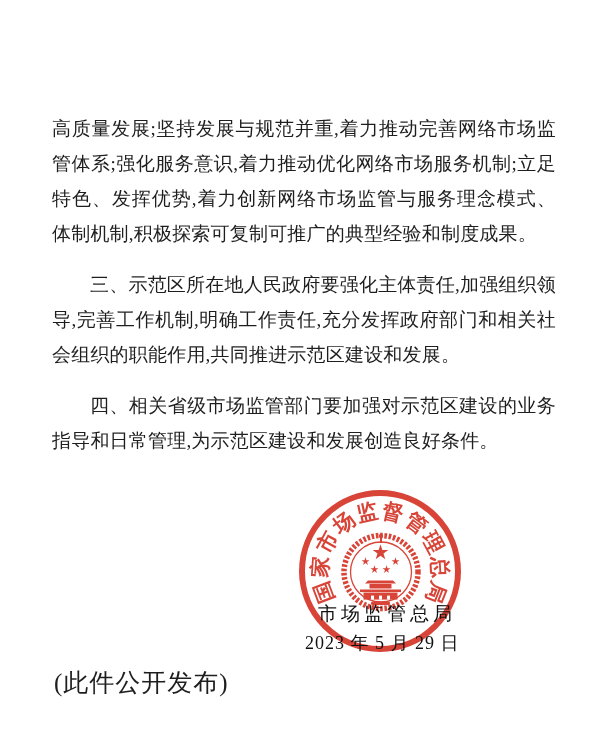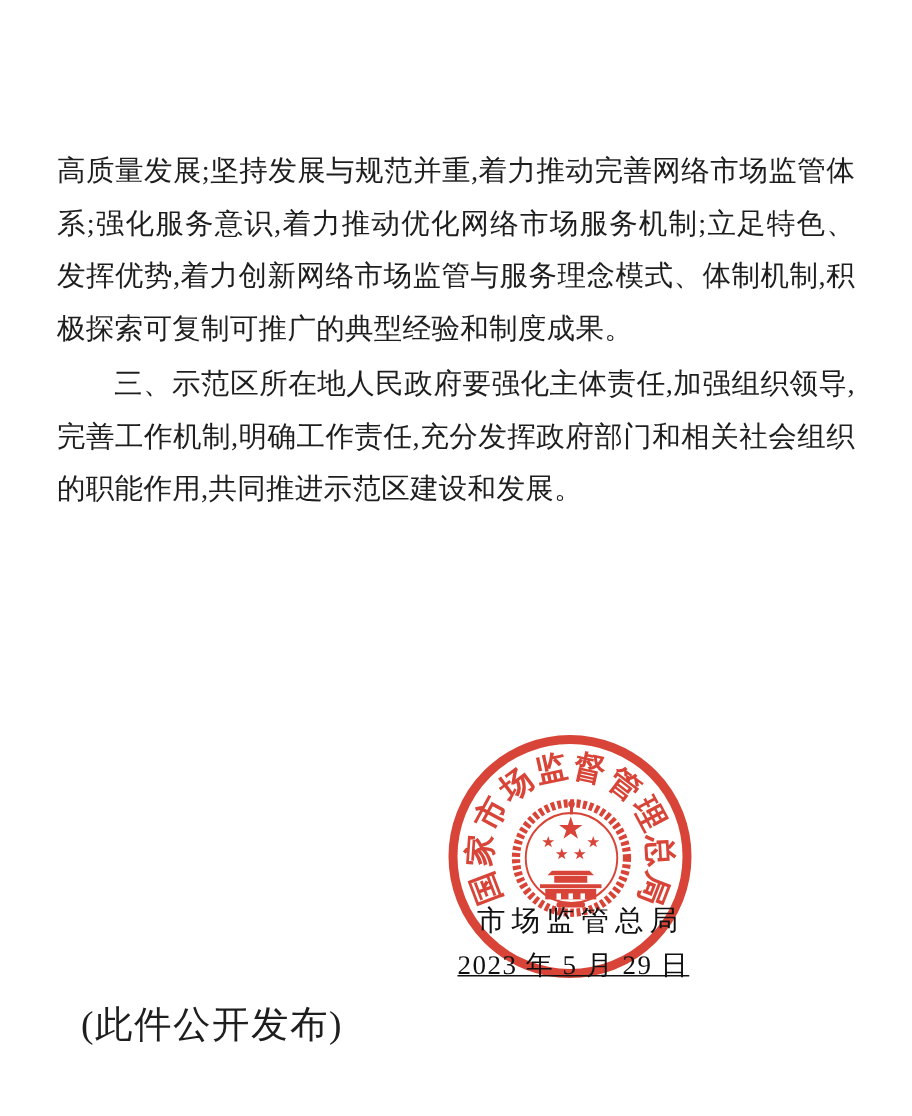--- a/index.html
+++ b/index.html
@@ -20,21 +20,21 @@
     position: absolute;
     left: 36px;
     top: 95px;
     width: 536px;
     font-size: 19px;
     line-height: 35px;
     letter-spacing: 0.2px;
     text-align: justify;
   }
   .doc-body p {
-    margin: 2px;
+    margin: 16px;
   }
   .doc-body p.indent {
     text-indent: 2em;
   }
   .seal-wrap {
     position: absolute;
     left: 296px;
     top: 487px;
     width: 168px;
     height: 168px;
@@ -56,21 +56,20 @@
   }
   .issue-date {
     position: absolute;
     left: 305px;
     top: 631px;
     font-size: 18px;
     letter-spacing: 1px;
     color: #111111;
     z-index: 2;
     white-space: nowrap;
-    text-decoration: underline;
   }
   .footnote {
     position: absolute;
     left: 54px;
     top: 666px;
     font-size: 25px;
     letter-spacing: 1px;
     color: #1e1e1e;
   }
   .seal-ring-text-el {
@@ -80,20 +79,21 @@
   }
 </style>
 </head>
 <body>
 
 <div class="page">
 
   <div class="doc-body">
     <p>高质量发展;坚持发展与规范并重,着力推动完善网络市场监管体系;强化服务意识,着力推动优化网络市场服务机制;立足特色、发挥优势,着力创新网络市场监管与服务理念模式、体制机制,积极探索可复制可推广的典型经验和制度成果。</p>
     <p class="indent">三、示范区所在地人民政府要强化主体责任,加强组织领导,完善工作机制,明确工作责任,充分发挥政府部门和相关社会组织的职能作用,共同推进示范区建设和发展。</p>
+    <p class="indent">四、相关省级市场监管部门要加强对示范区建设的业务指导和日常管理,为示范区建设和发展创造良好条件。</p>
   </div>
 
   <div class="seal-wrap">
     <svg width="168" height="168" viewBox="0 0 168 168">
       <g fill="none" stroke="#d63a2c">
 
         <circle cx="84" cy="84" r="78" stroke-width="6"></circle>
       </g>
 
       <defs>

